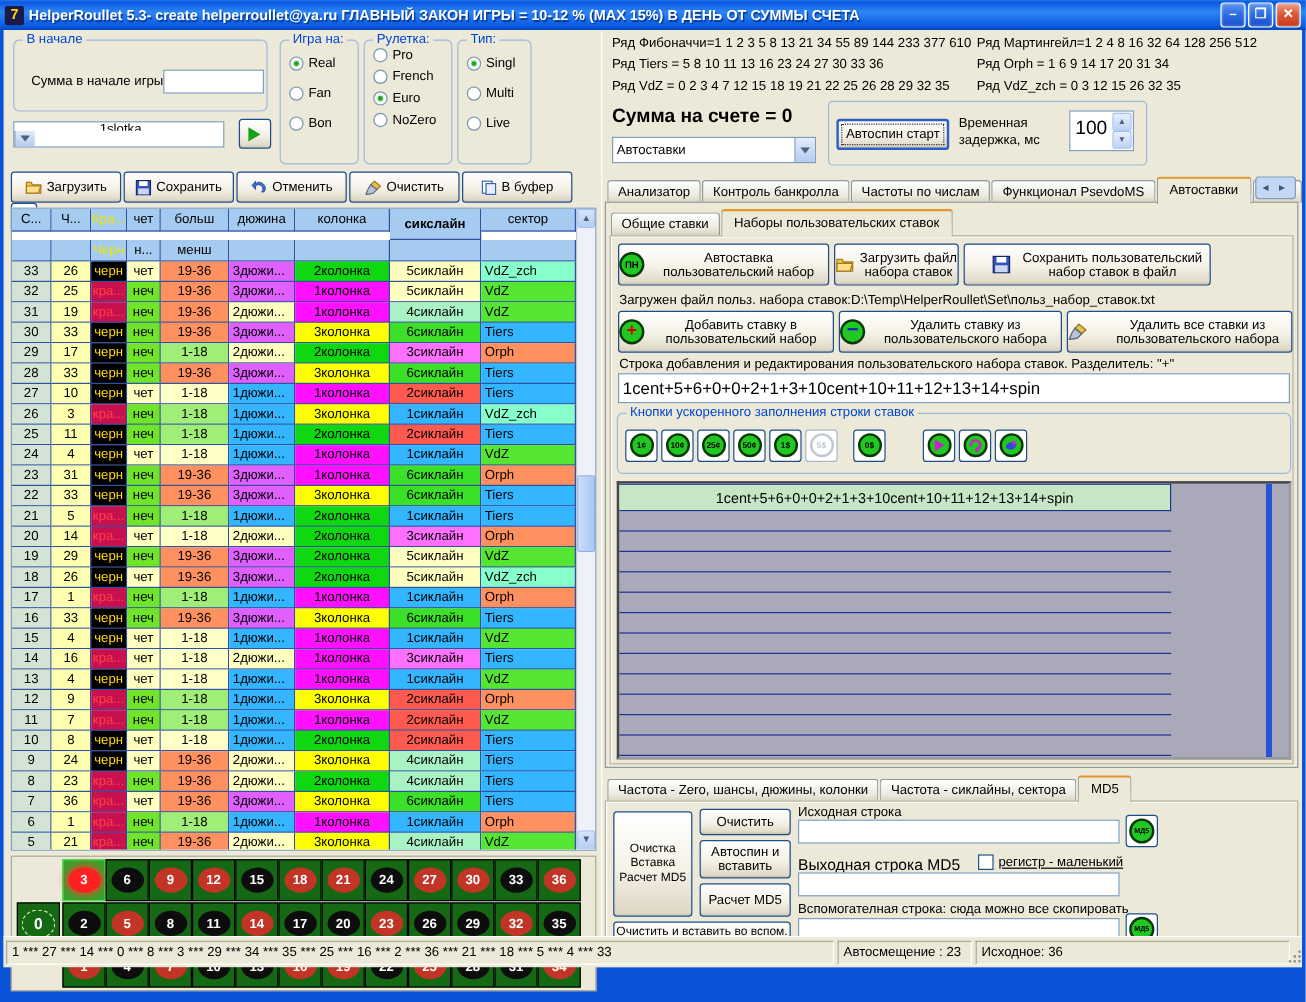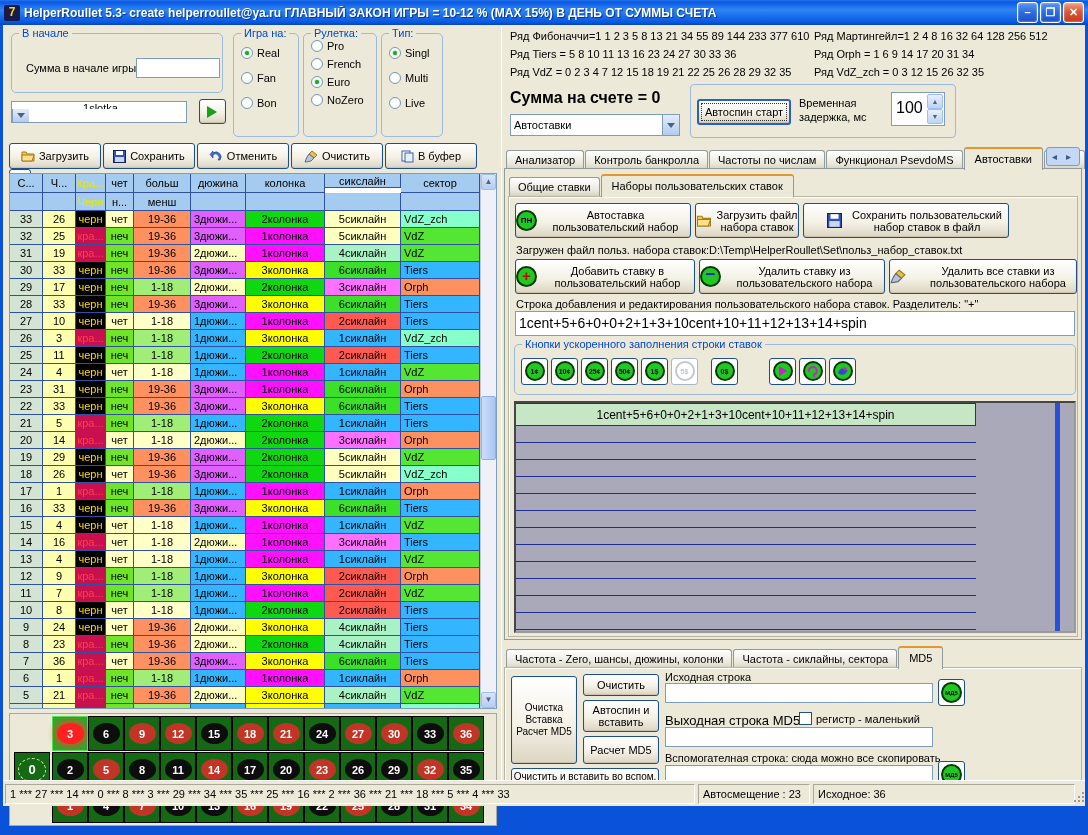--- a/index.html
+++ b/index.html
@@ -145,21 +145,21 @@
   #freq-tabs { left:4px; top:617px; height:24px; }
   #md5-panel { position:absolute; left:2px; top:640px; width:578px; height:134px; border:1px solid #B9B5A4; box-shadow:inset 1px 1px 0 #fff; background:#ECE9D8; }
   #md5-big     { left:6px;  top:8px;  width:66px;  height:88px; font-size:10px; padding:2px; }
   #md5-clear   { left:78px; top:6px;  width:76px;  height:22px; }
   #md5-clrpst  { left:78px; top:32px; width:76px;  height:32px; }
   #md5-calc    { left:78px; top:68px; width:76px;  height:28px; }
   #md5-clrpst2 { left:6px;  top:100px; width:148px; height:29px; font-size:10px; }
   #md5-src-label { position:absolute; left:160px; top:3px;  font-size:11px; }
   #md5-src-input { left:160px; top:15px; width:268px; height:20px; }
   #md5-out-label { position:absolute; left:160px; top:45px; font-size:13px; }
-  #md5-case { position:absolute; left:294px; top:44px; display:flex; align-items:center; font-size:11px; }
+  #md5-case { position:absolute; left:310px; top:44px; display:flex; align-items:center; font-size:11px;text-decoration:underline; }
   #md5-case .cb { width:13px; height:13px; background:#fff; border:1px solid #1D5281; margin-right:4px; }
   #md5-out-input { left:160px; top:59px; width:268px; height:20px; }
   #md5-aux-label { position:absolute; left:160px; top:84px; font-size:11px; }
   #md5-aux-input { left:160px; top:97px; width:268px; height:20px; }
   .md5btn { position:absolute; width:27px; height:27px; background:#fff; border:1px solid #1F4F8B; border-radius:3px;
     display:flex; align-items:center; justify-content:center; }
   .md5circle { width:21px; height:21px; border-radius:50%; background:#22C822; border:2px solid #083808;
     font-size:6px; font-weight:bold; color:#000; display:flex; align-items:center; justify-content:center; text-align:center; line-height:6px; }
   #md5-btn1 { left:433px; top:11px; }
   #md5-btn2 { left:433px; top:93px; }
@@ -319,21 +319,21 @@
     <div id="htable">
       <div id="htable-grid">
           <div class="hrow hdr">
             <div class="hcell" style="width: 33px; height: 19px;">С...</div>
             <div class="hcell" style="width: 33px; height: 19px;">Ч...</div>
             <div class="hcell" style="width: 30px; height: 19px; color: rgb(232, 232, 0);">Кра...</div>
             <div class="hcell" style="width: 28px; height: 19px;">чет</div>
             <div class="hcell" style="width: 57px; height: 19px;">больш</div>
             <div class="hcell" style="width: 55px; height: 19px;">дюжина</div>
             <div class="hcell" style="width: 79px; height: 19px;">колонка</div>
-            <div class="hcell" style="width: 76px; height: 14px;">сикслайн</div>
+            <div class="hcell" style="width: 76px; height: 26px; font-weight: bold;">сикслайн</div>
             <div class="hcell" style="width: 79px; height: 19px;">сектор</div>
           </div>
           <div class="hrow hdr">
             <div class="hcell" style="width: 33px; height: 18px;"></div>
             <div class="hcell" style="width: 33px; height: 18px;"></div>
             <div class="hcell" style="width: 30px; height: 18px; color: rgb(232, 232, 0);">Черн</div>
             <div class="hcell" style="width: 28px; height: 18px;">н...</div>
             <div class="hcell" style="width: 57px; height: 18px;">менш</div>
             <div class="hcell" style="width: 55px; height: 18px;"></div>
             <div class="hcell" style="width: 79px; height: 18px;"></div>

